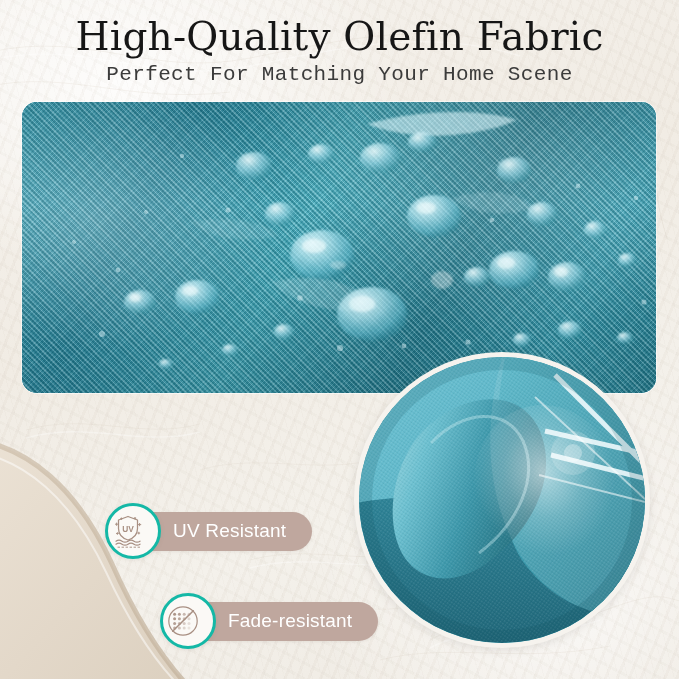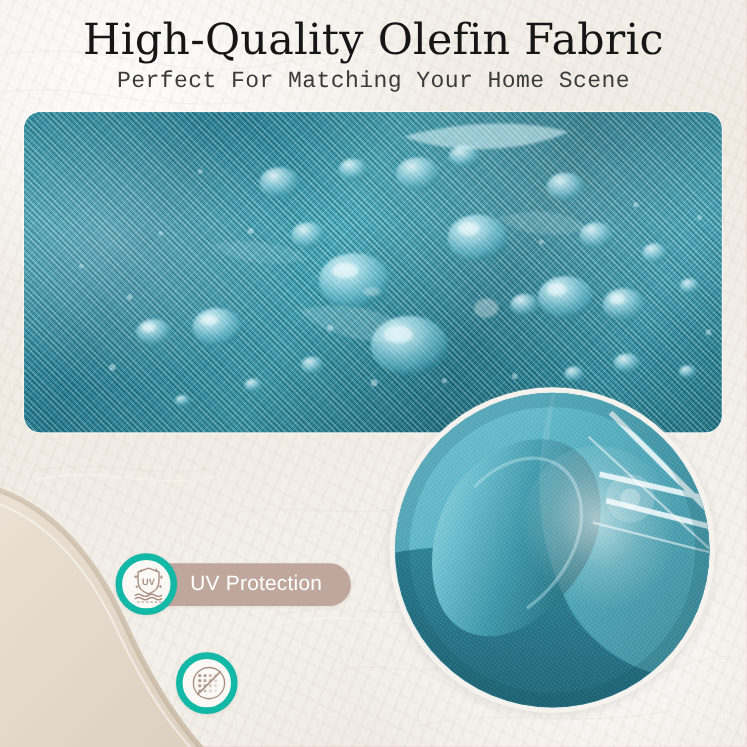--- a/index.html
+++ b/index.html
@@ -176,24 +176,24 @@
     color: #ffffff;
     white-space: nowrap;
   }
   .badge-icon {
     position: relative;
     z-index: 3;
     width: 56px;
     height: 56px;
     border-radius: 50%;
     background: #fbf9f6;
-    border: 6px solid #14b8a6;
+    border: 3px solid #14b8a6;
     display: flex;
     align-items: center;
-    justify-content: flex-end;
+    justify-content: flex-start;
     box-shadow: 0 1px 4px rgba(120,100,90,.13);
     flex: 0 0 auto;
   }
 
   #badge-water     { left: 58px;  top: 418px; }
   #badge-uv        { left: 105px; top: 508px; }
   #badge-fade      { left: 160px; top: 598px; }
 </style>
 </head>
 <body>
@@ -432,21 +432,21 @@
           <path d="M13.4 6.9 l 0 1.6 M12.6 7.7 l 1.6 0"></path>
           <path d="M27 6.4 l 0 1.6 M26.2 7.2 l 1.6 0"></path>
         </g>
         <path d="M8 30.2 q 3 -2 6 0 t 6 0 t 6 0 t 6 0"></path>
         <path d="M8 33.2 q 3 -2 6 0 t 6 0 t 6 0 t 6 0"></path>
         <path d="M10 36.2 h 1.6 M14 36.2 h 1.6 M18 36.2 h 1.6
                  M22 36.2 h 1.6 M26 36.2 h 1.6 M30 36.2 h 1.6" stroke-width=".95"></path>
       </svg>
     </div>
     <div class="badge-pill">
-      <span class="badge-label">UV Protection</span>
+      <span class="badge-label">UV Resistant</span>
     </div>
   </div>
 
   <div class="badge" id="badge-fade">
     <div class="badge-icon">
       <svg width="40" height="40" viewBox="0 0 40 40" fill="none" stroke="#a88f82" stroke-width="1.2" stroke-linecap="round" stroke-linejoin="round">
         <circle cx="20" cy="20" r="14.2"></circle>
         <g fill="#a88f82" stroke="none">
           <circle cx="11.6" cy="13.2" r="1.5" opacity=".95"></circle>
           <circle cx="16.4" cy="13.2" r="1.5" opacity=".85"></circle>
@@ -464,15 +464,18 @@
           <circle cx="26.0" cy="22.4" r="1.5" opacity=".26"></circle>
 
           <circle cx="11.6" cy="27.0" r="1.5" opacity=".72"></circle>
           <circle cx="16.4" cy="27.0" r="1.5" opacity=".52"></circle>
           <circle cx="21.2" cy="27.0" r="1.5" opacity=".34"></circle>
           <circle cx="26.0" cy="27.0" r="1.5" opacity=".20"></circle>
         </g>
         <path d="M30.3 9.7 L 9.7 30.3" stroke-width="1.5"></path>
       </svg>
     </div>
+    <div class="badge-pill">
+      <span class="badge-label">Fade-resistant</span>
+    </div>
   </div>
 
 </div>
 
 </body></html>

